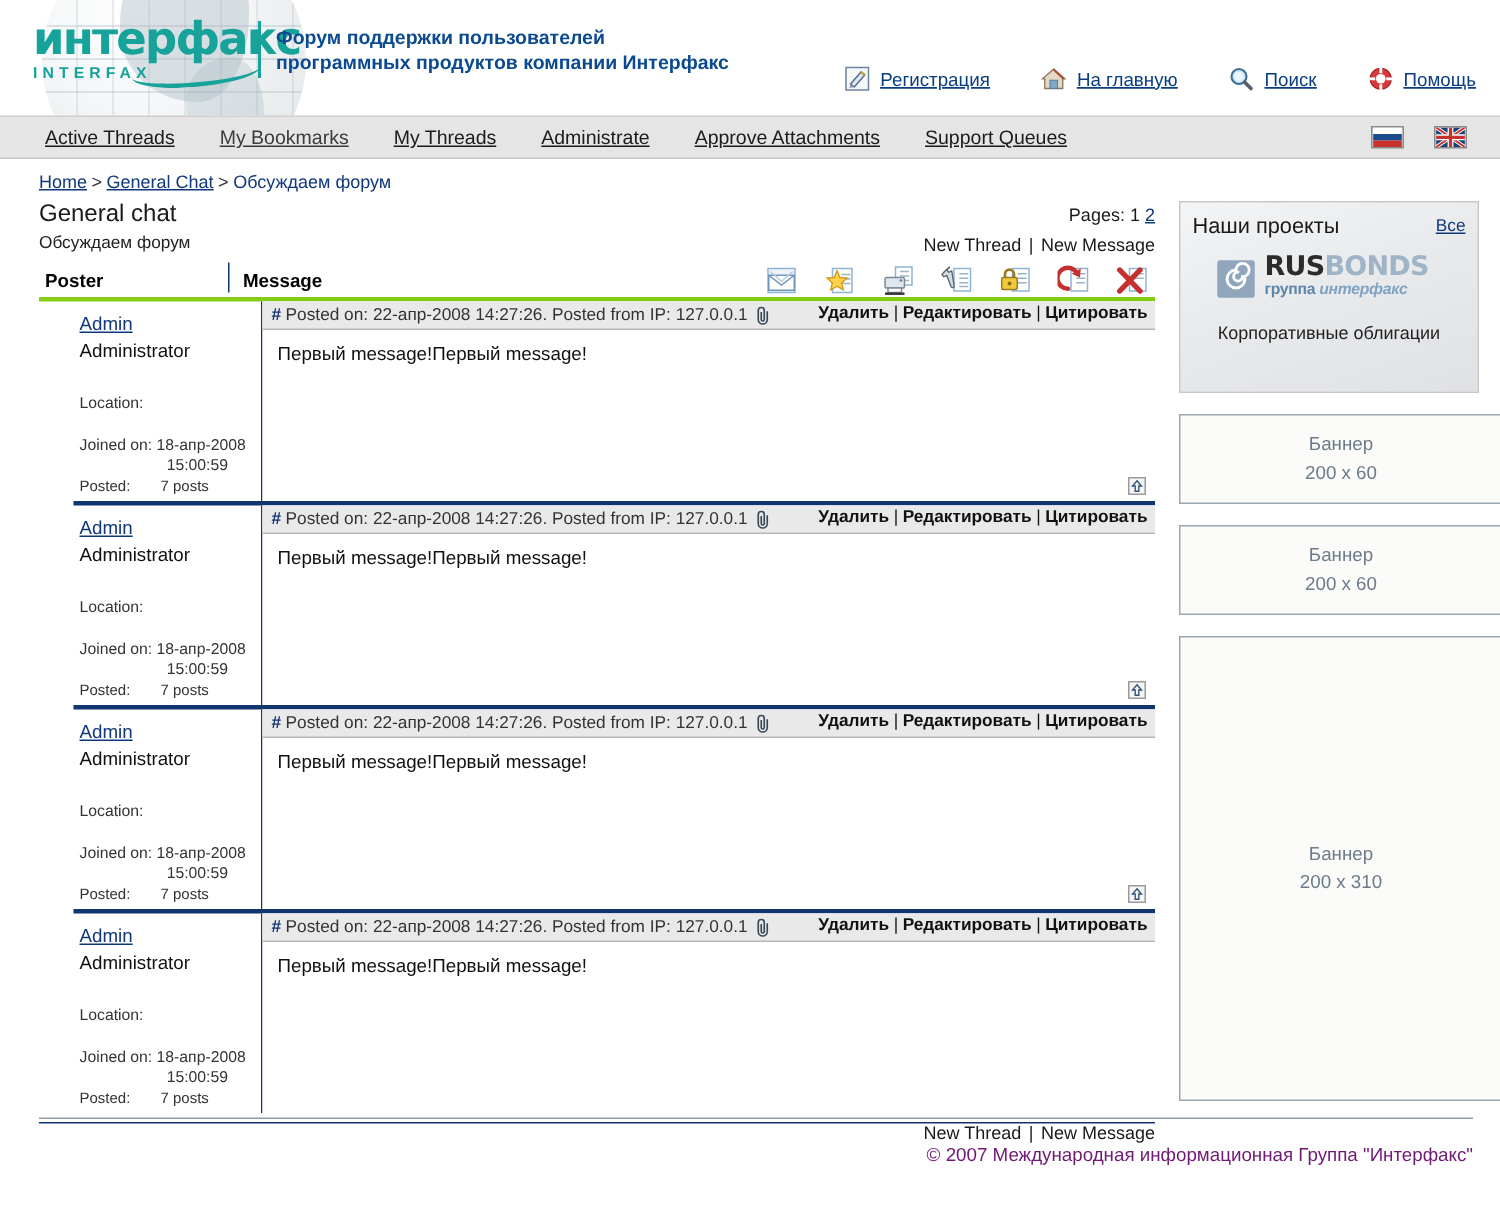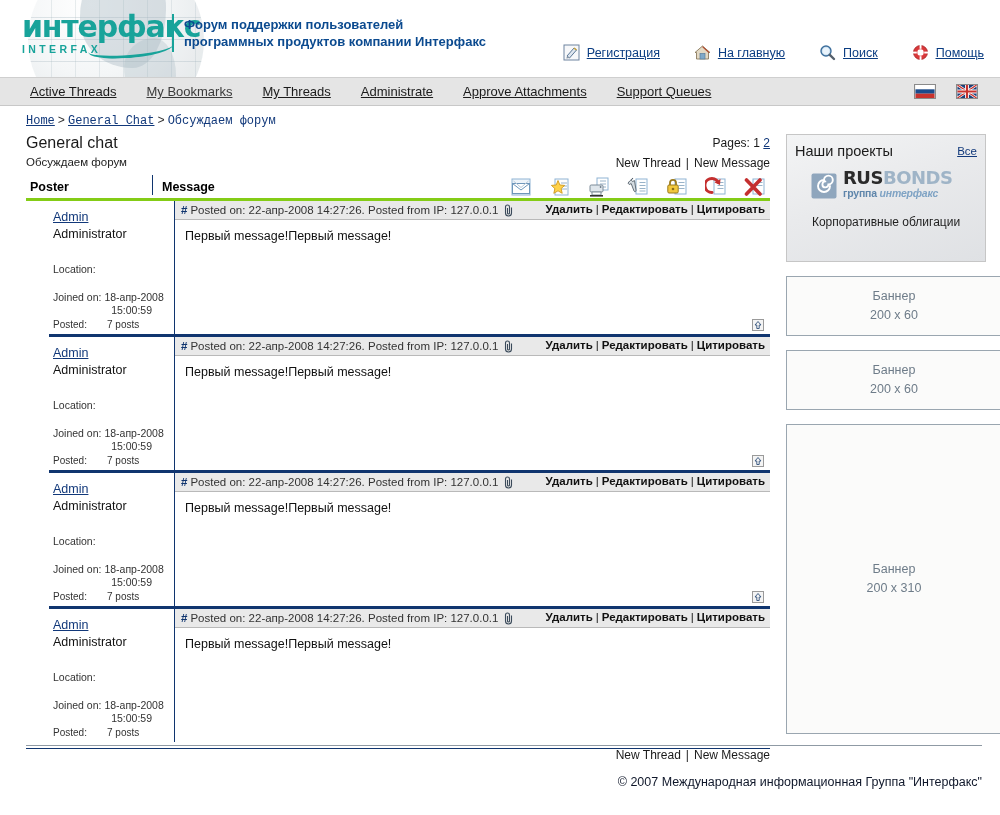--- a/index.html
+++ b/index.html
@@ -139,21 +139,20 @@
     right: 22px; top: 6px;
     display: flex; gap: 20px;
   }
   .flag { width: 22px; height: 15px; border: 1px solid #8a8a8a; display:block; }
 
   
   .crumbs {
     padding: 8px 0 6px 26px;
     font-size: 12px;
     color: #11387a;
-    font-family: Liberation Mono, monospace;
   }
   .crumbs a { color: #11387a; text-decoration: underline; }
   .crumbs .sep { color: #333; text-decoration: none; margin: 0 3px; }
   .crumbs .cur { color: #11387a; text-decoration: none; }
 
   
   .body-wrap {
     position: relative;
     padding: 0 0 0 26px;
     display: flex;
@@ -341,24 +340,24 @@
   .banner.b310 { height: 310px; }
 
   
   .page-footer {
     position: absolute;
     left: 26px; right: 18px;
     top: 745px;
   }
   .footer-rule { height: 1px; background: #8f9aa4; }
   .footer-copy {
-    margin-top: 29px;
+    margin-top: 17px;
     text-align: right;
     font-size: 12.5px;
-    color: #0f172a;
+    color: #701a75;
   }
 </style>
 </head>
 <body>
 
 <div id="page">
 
   <div class="header">
     <div class="globe">
       <div class="globe-land"></div>

